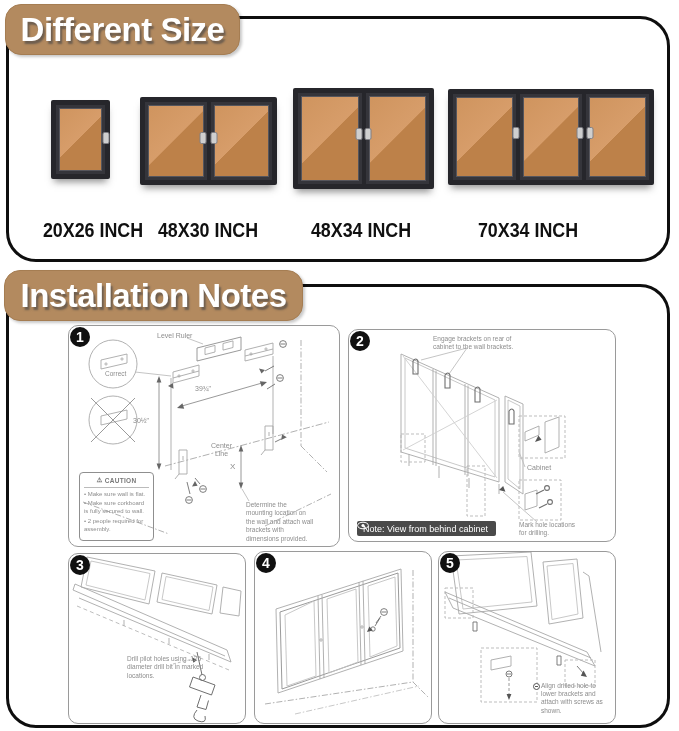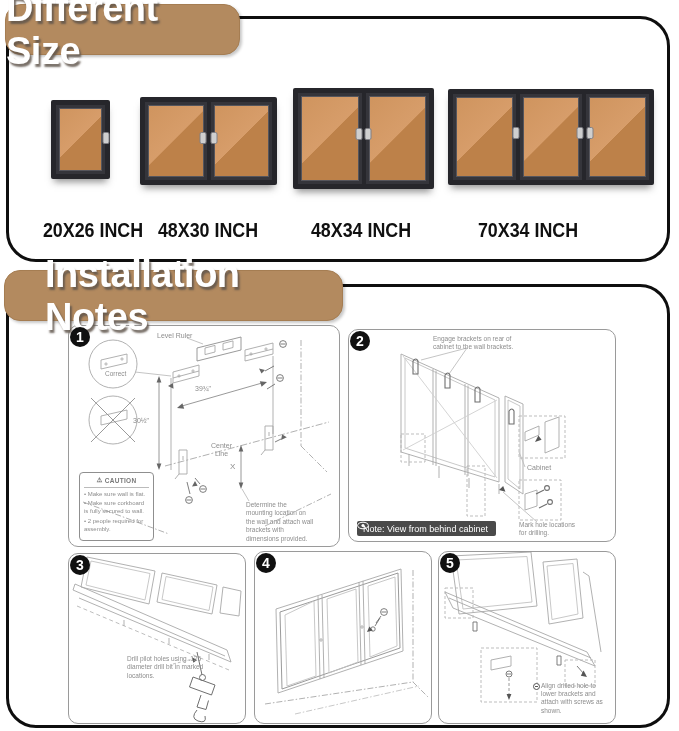--- a/index.html
+++ b/index.html
@@ -7,24 +7,24 @@
           font-family:"Liberation Sans",sans-serif;}
 
   
   .sec-frame{position:absolute;border:3px solid #0e0e0e;border-radius:30px;background:#fff;}
   .sec1-frame{left:6px;top:16px;width:658px;height:240px;}
   .sec2-frame{left:6px;top:284px;width:658px;height:438px;}
 
   
   .badge{position:absolute;background:#b38a5f;border:1px solid #a57d52;border-radius:16px;
          color:#fff;font-weight:bold;display:flex;align-items:center;justify-content:center;
-         font-size:38px;letter-spacing:-.5px;z-index:5;
+         font-size:33px;letter-spacing:-.5px;z-index:5;
          text-shadow:2px 2.5px 2px rgba(95,85,75,.85);box-shadow:2px 2px 3px rgba(0,0,0,.22);}
   .badge1{left:5px;top:4px;width:233px;height:49px;}
-  .badge2{left:4px;top:270px;width:297px;height:49px;padding-left:40px;}
+  .badge2{left:4px;top:270px;width:297px;height:49px;}
 
   
   .board{position:absolute;background:#26262b;display:flex;gap:4px;padding:5px;box-sizing:border-box;
          border-radius:2px;box-shadow:0 6px 7px -3px rgba(40,40,40,.5);}
   .door{flex:1;border:3px solid #35353b;box-shadow:inset 0 0 0 1px #55555c;position:relative;
         background:linear-gradient(315deg,#bd8149 0%,#bd8149 52%,#d79d6a 52.5%,#cf945e 100%);}
   .lock{position:absolute;width:5px;height:10px;background:#cfcfcf;border:1px solid #808086;
         border-radius:2px;z-index:2;transform:translate(-50%,-50%);}
   .size-label{position:absolute;top:218px;width:140px;text-align:center;font-size:21px;font-weight:bold;
               color:#101010;transform:scaleX(.85);letter-spacing:0;}

